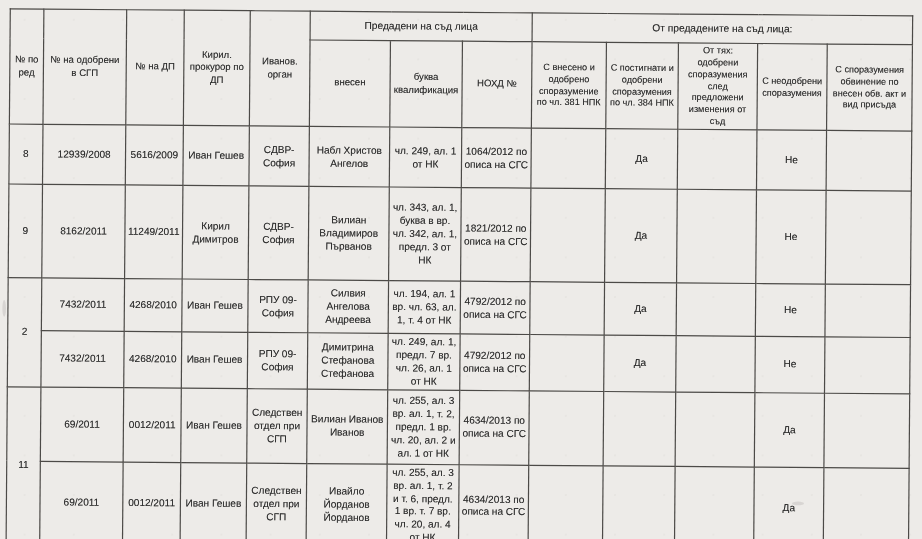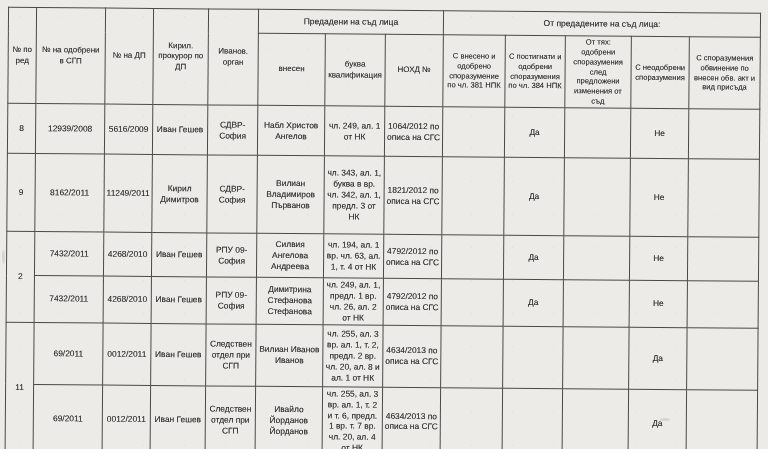--- a/index.html
+++ b/index.html
@@ -150,36 +150,36 @@
         <td></td>
         <td>Не</td>
         <td></td>
       </tr>
       <tr class="row-10b">
         <td>7432/2011</td>
         <td>4268/2010</td>
         <td>Иван Гешев</td>
         <td>РПУ 09-София</td>
         <td>Димитрина Стефанова Стефанова</td>
-        <td>чл. 249, ал. 1, предл. 1 вр. чл. 26, ал. 2 от НК</td>
+        <td>чл. 249, ал. 1, предл. 7 вр. чл. 26, ал. 1 от НК</td>
         <td>4792/2012 по описа на СГС</td>
         <td></td>
         <td>Да</td>
         <td></td>
         <td>Не</td>
         <td></td>
       </tr>
       <tr class="row-11a">
         <td rowspan="2">11</td>
         <td>69/2011</td>
         <td>0012/2011</td>
         <td>Иван Гешев</td>
         <td>Следствен отдел при СГП</td>
         <td>Вилиан Иванов Иванов</td>
-        <td>чл. 255, ал. 3 вр. ал. 1, т. 2, предл. 2 вр. чл. 20, ал. 8 и ал. 1 от НК</td>
+        <td>чл. 255, ал. 3 вр. ал. 1, т. 2, предл. 1 вр. чл. 20, ал. 2 и ал. 1 от НК</td>
         <td>4634/2013 по описа на СГС</td>
         <td></td>
         <td></td>
         <td></td>
         <td>Да</td>
         <td></td>
       </tr>
       <tr class="row-11b">
         <td>69/2011</td>
         <td>0012/2011</td>

